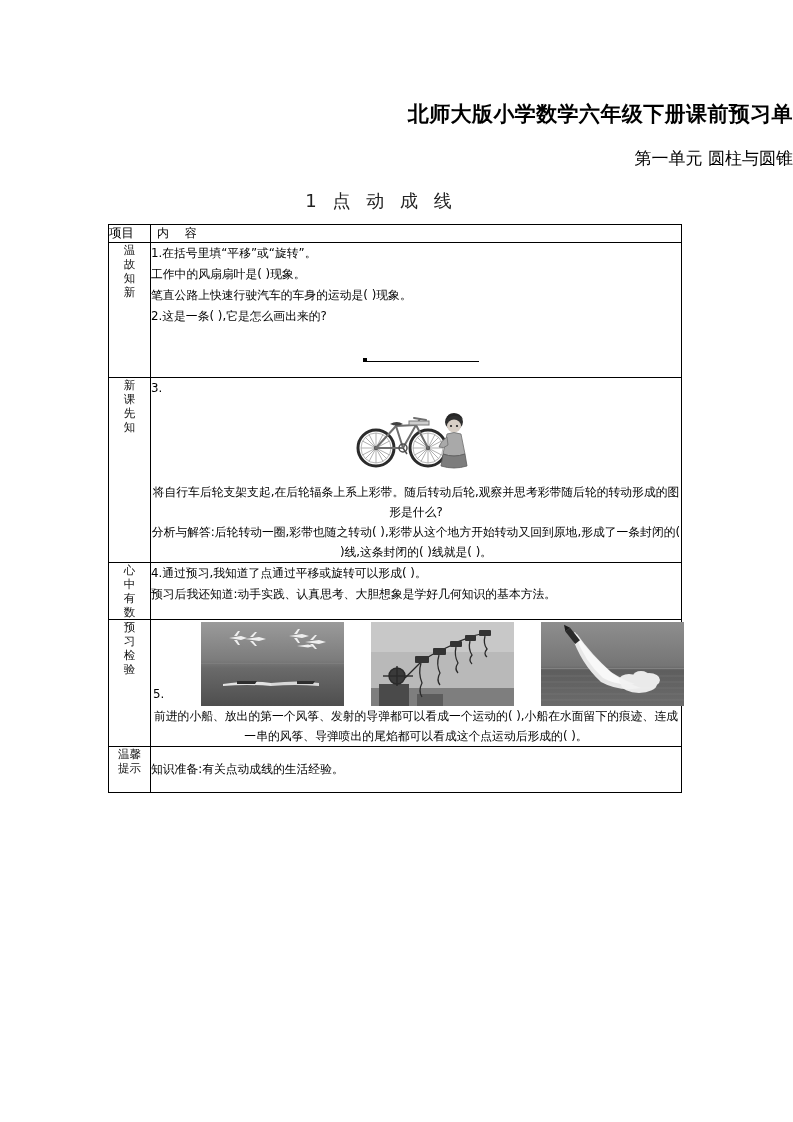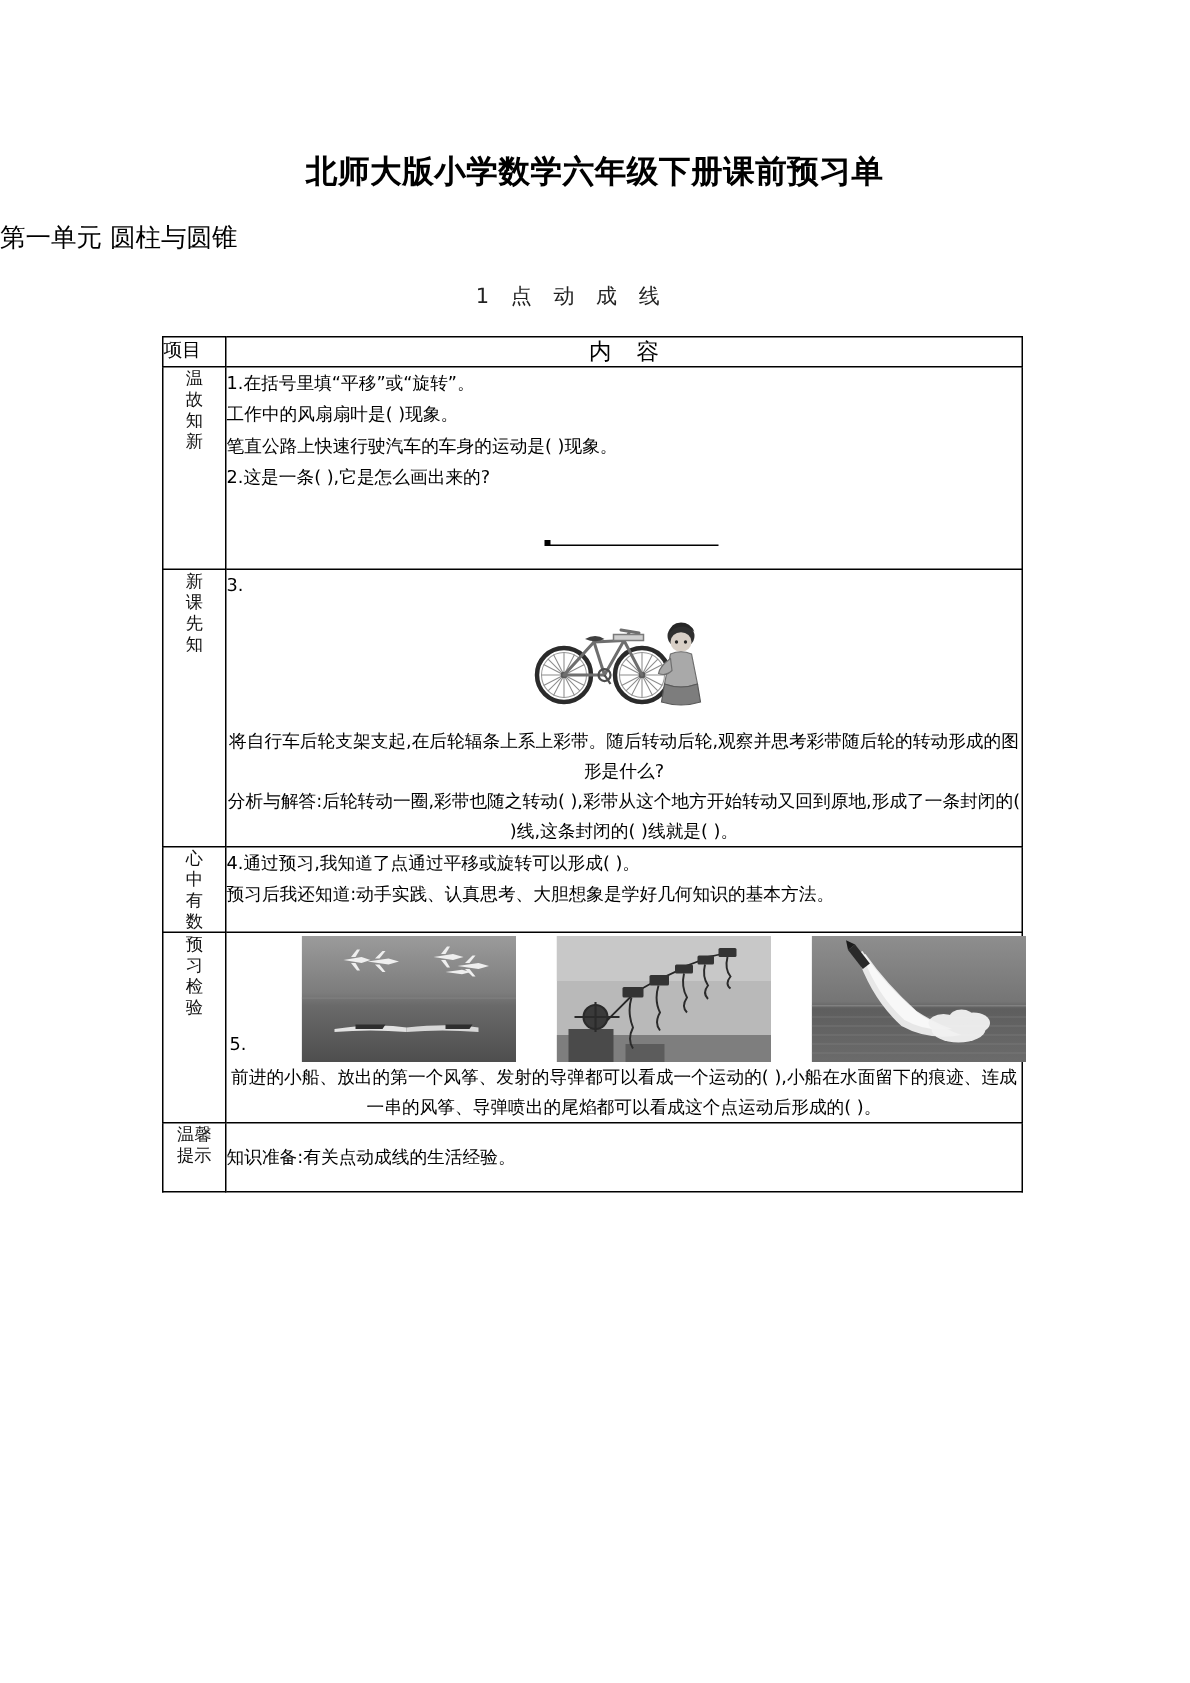--- a/index.html
+++ b/index.html
@@ -21,39 +21,39 @@
     left: 0; top: 0;
     width: 793px;
     height: 1122px;
   }
 
   
   .doc-title {
     position: absolute;
     left: 0; top: 100px;
     width: 793px;
-    text-align: center;
+    text-align: right;
     font-size: 21px;
     font-weight: bold;
     letter-spacing: 0.4px;
   }
   .doc-subtitle {
     position: absolute;
     left: 0; top: 147px;
     width: 793px;
-    text-align: left;
+    text-align: right;
     font-size: 17px;
     font-weight: normal;
   }
   .doc-lesson {
     position: absolute;
     left: 0; top: 189px;
     width: 762px;
     text-align: center;
-    font-size: 14px;
+    font-size: 18px;
     letter-spacing: 5px;
     color: #222;
   }
 
   
   .sheet {
     position: absolute;
     left: 108px;
     top: 224px;
     width: 574px;
@@ -69,22 +69,22 @@
   }
   .col-label { width: 42px; }
 
   .hdr-label {
     text-align: left;
     font-size: 12.5px;
     padding: 4px 0 4px 0;
     vertical-align: middle;
   }
   .hdr-content {
-    text-align: center;
-    font-size: 15px;
+    text-align: left;
+    font-size: 12px;
     padding: 4px 0 4px 0;
     vertical-align: middle;
     letter-spacing: 6px;
     text-indent: 6px;
   }
 
   
   .vlabel {
     text-align: center;
     vertical-align: middle;

